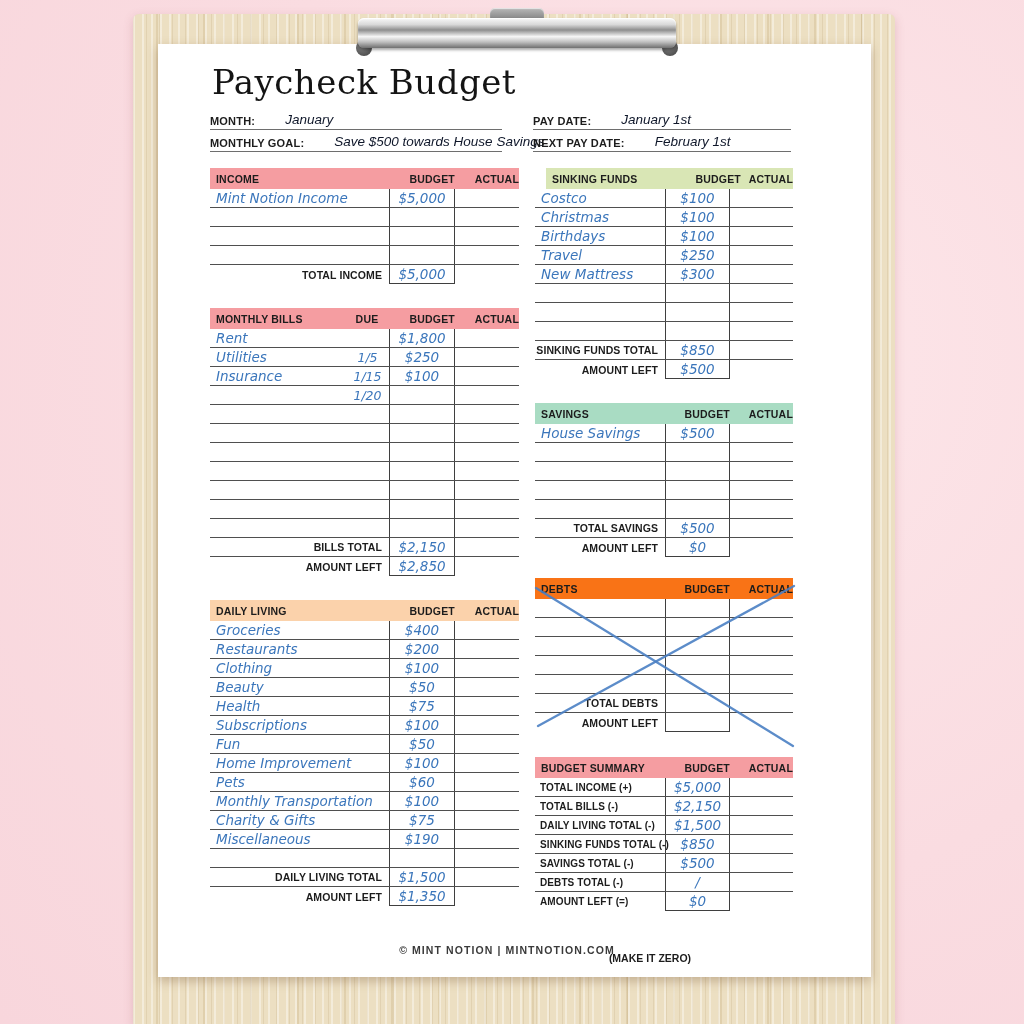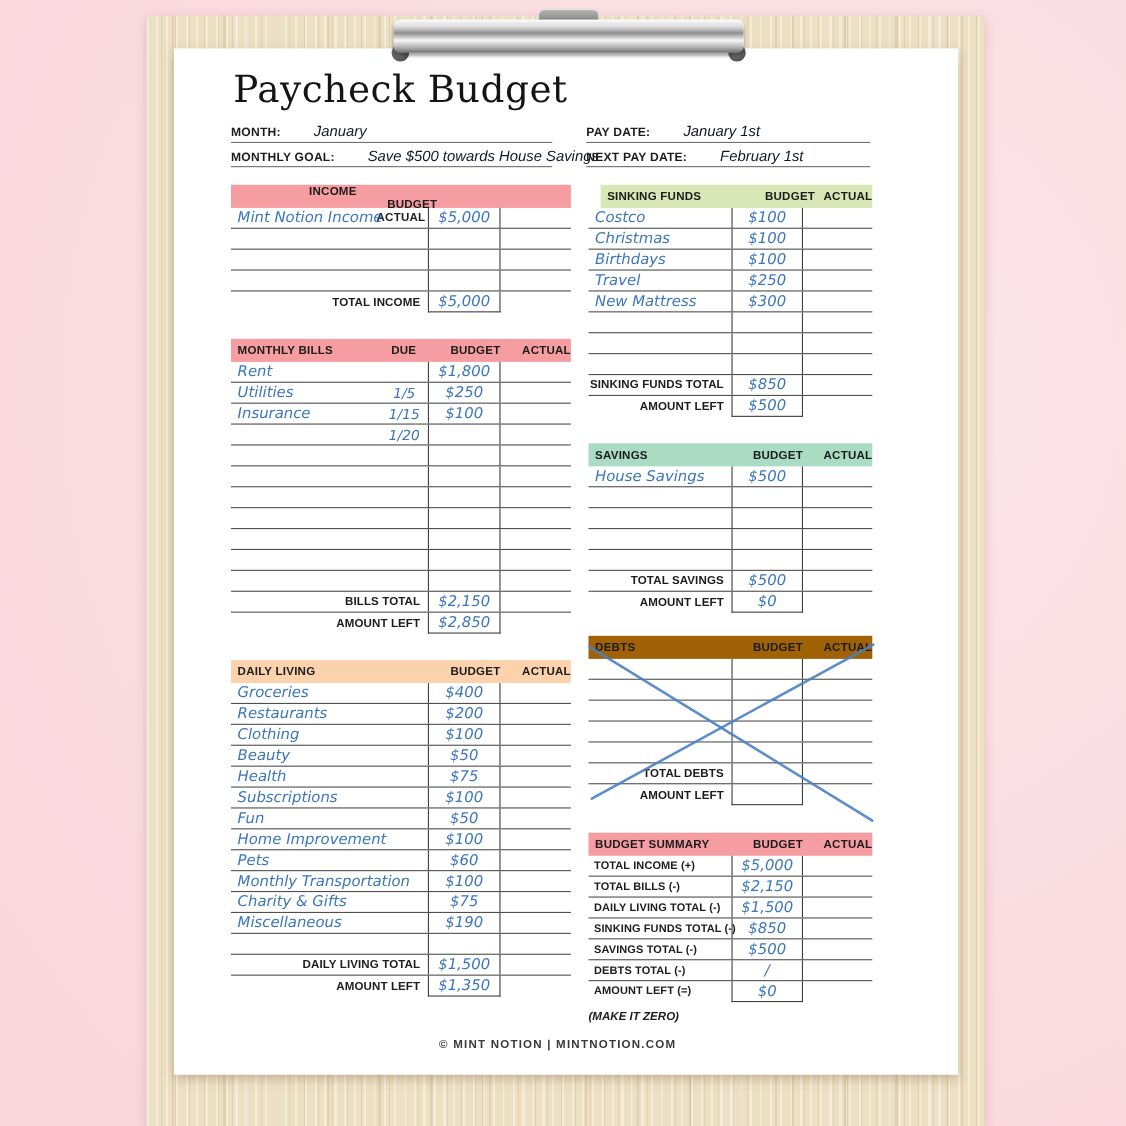--- a/index.html
+++ b/index.html
@@ -96,22 +96,22 @@
 
   
   #tbl-income        { top:124px; }
   #tbl-bills         { top:264px; }
   #tbl-daily-living  { top:556px; }
   #tbl-sinking-funds { top:124px; }
   #tbl-savings       { top:359px; }
   #tbl-debts         { top:534px; }
   #tbl-summary       { top:713px; }
 
-  .note-zero { position:absolute; left:377px; top:874px; width:258px; text-align:left;
-    padding-right:28px; font-size:10.5px; font-weight:700; font-style:italic; color:#1c1c1c; }
+  .note-zero { position:absolute; left:377px; top:908px; width:258px; text-align:center;
+    padding-right:28px; font-size:10.5px; font-weight:700; color:#1c1c1c; }
 
   .crossout { position:absolute; left:370px; top:530px; width:272px; height:178px; pointer-events:none; }
 
   .footer { position:absolute; left:0; top:900px; width:698px; text-align:center;
     font-size:10.5px; font-weight:700; letter-spacing:1.1px; color:#3a3a3a; }
 </style>
 </head>
 <body>
 
 <div class="scene">
@@ -132,21 +132,21 @@
     <div class="meta-field" id="meta-pay-date">
       <span class="meta-label">PAY DATE:</span>
       <span class="meta-value">January 1st</span>
     </div>
     <div class="meta-field" id="meta-next-pay-date">
       <span class="meta-label">NEXT PAY DATE:</span>
       <span class="meta-value">February 1st</span>
     </div>
 
     <div class="tbl tbl-left" id="tbl-income">
-      <div class="thead" style="background-color: rgb(245, 157, 161); flex-direction: column;">
+      <div class="thead" style="background-color: rgb(245, 157, 161);">
         <div class="c-label h-title">INCOME</div>
         <div class="c-budget h-budget">BUDGET</div>
         <div class="c-actual h-actual">ACTUAL</div>
       </div>
       <div class="rows">
           <div class="row">
           <div class="c-label entry">Mint Notion Income</div>
           <div class="c-budget val">$5,000</div>
           <div class="c-actual"></div>
         </div>
@@ -454,21 +454,21 @@
         </div>
           <div class="row">
           <div class="c-label tlabel">AMOUNT LEFT</div>
           <div class="c-budget val">$0</div>
           <div class="c-actual"></div>
         </div>
         </div>
     </div>
 
     <div class="tbl tbl-right" id="tbl-debts">
-      <div class="thead" style="background-color: #a16207;">
+      <div class="thead" style="background-color: #f97316;">
         <div class="c-label h-title">DEBTS</div>
         <div class="c-budget h-budget">BUDGET</div>
         <div class="c-actual h-actual">ACTUAL</div>
       </div>
       <div class="rows">
           <div class="row">
           <div class="c-label entry"></div>
           <div class="c-budget val"></div>
           <div class="c-actual"></div>
         </div>

